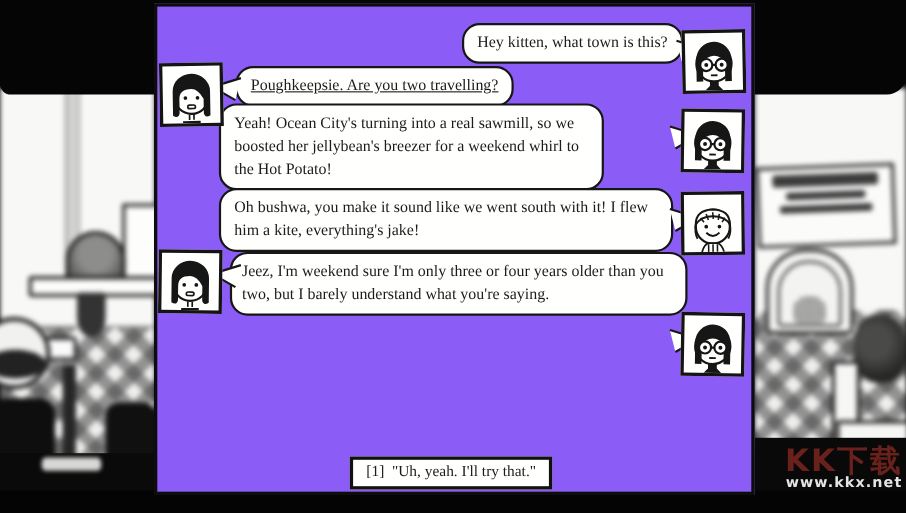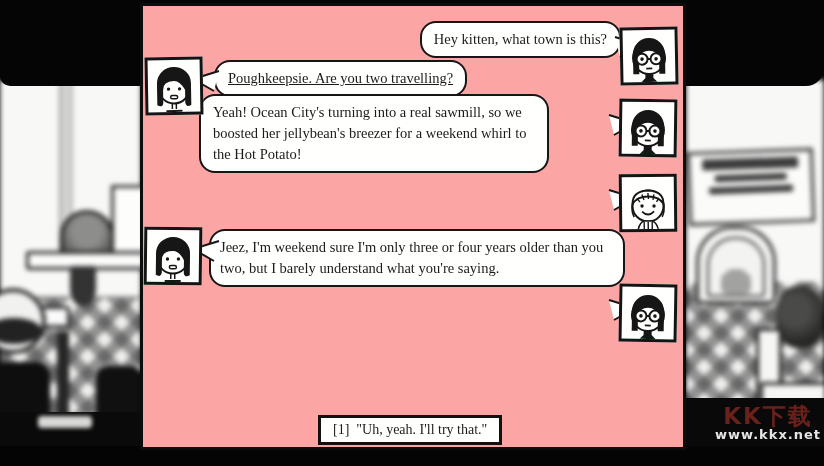--- a/index.html
+++ b/index.html
@@ -60,24 +60,24 @@
   .band-top{position:absolute;left:0;top:0;width:824px;height:86px;background:#050505;z-index:2;
             border-radius:0 0 18px 10px;}
   .band-bottom{position:absolute;left:0;top:446px;width:824px;height:20px;background:#040404;z-index:4;}
   .black-left-bottom{position:absolute;left:0;top:412px;width:141px;height:54px;background:#0a0a0a;z-index:2;}
   .black-left-bottom .table-foot{position:absolute;left:38px;top:4px;width:54px;height:12px;
                                  background:#d8d8d6;border-radius:4px;filter:blur(2px);}
   .black-right-bottom{position:absolute;left:686px;top:398px;width:138px;height:68px;background:#090909;z-index:2;}
   
   .watermark{position:absolute;right:3px;top:404px;z-index:6;text-align:center;
              font-family:"DejaVu Sans","Liberation Sans",sans-serif;line-height:1.05;}
-  .wm-logo{font-size:23px;font-weight:900;color:#6a211c;letter-spacing:2px;}
+  .wm-logo{font-size:28px;font-weight:900;color:#6a211c;letter-spacing:2px;}
   .wm-url{font-size:13px;font-weight:bold;color:#e5e5e5;letter-spacing:1px;}
   
-  .panel{position:absolute;left:140px;top:3px;width:540px;height:441px;background:#fca5a5;
+  .panel{position:absolute;left:140px;top:3px;width:540px;height:441px;background:#8b5cf6;
          border:3px solid #0d0d0d;z-index:5;}
   .bubble{position:absolute;background:#fffffe;border:2px solid #161616;border-radius:16px;
           font-size:14.5px;line-height:1.45;color:#1b1b1b;padding:6px 12px;box-sizing:border-box;
           z-index:2;}
   .nowrap{white-space:nowrap;}
   .tail{position:absolute;z-index:3;overflow:visible;}
   .portrait{position:absolute;width:52px;height:52px;background:#fffffe;border:3px solid #141414;
             z-index:4;}
   .b1{top:15px;right:62px;}
   .b2{left:71px;top:54px;text-decoration:underline;}
@@ -193,20 +193,21 @@
         <path d="M22,44 L22,48 L18,52 L34,52 L30,48 L30,44 Z" fill="#161616"></path>
         <circle cx="19" cy="29" r="5.5" fill="#fffffe" stroke="#161616" stroke-width="2"></circle>
         <circle cx="33" cy="29" r="5.5" fill="#fffffe" stroke="#161616" stroke-width="2"></circle>
         <line x1="24.5" y1="29" x2="27.5" y2="29" stroke="#161616" stroke-width="2"></line>
         <circle cx="19" cy="29" r="1.8" fill="#161616"></circle>
         <circle cx="33" cy="29" r="1.8" fill="#161616"></circle>
         <line x1="23" y1="38.5" x2="29" y2="38.5" stroke="#161616" stroke-width="1.7"></line>
       </svg>
     </div>
 
+    <div class="bubble b4">Oh bushwa, you make it sound like we went south with it! I flew him a kite, everything's jake!</div>
     <svg class="tail t4" width="28" height="28">
       <path d="M0,4 L26,12 L5,24" fill="#fffffe" stroke="#161616" stroke-width="2" stroke-linejoin="round"></path>
     </svg>
     <div class="portrait p3">
       <svg viewBox="0 0 52 52" width="52" height="52">
         <circle cx="26" cy="29" r="15.5" fill="#fffffe" stroke="#161616" stroke-width="2"></circle>
         <path d="M10.5,27 Q10.5,14 26,13.5 Q41.5,14 41.5,27 Q37,19.5 26,19.5 Q15,19.5 10.5,27 Z" fill="#fffffe" stroke="#161616" stroke-width="1.8"></path>
         <path d="M15,21 L18,25 M20,17.5 L22,23 M26,16 L26.5,22 M32,17.5 L31,23 M37,21 L34.5,25" stroke="#161616" stroke-width="1.4" fill="none"></path>
         <path d="M10.5,27 Q9,34 12,40 M41.5,27 Q43,34 40,40" stroke="#161616" stroke-width="1.6" fill="none"></path>
         <circle cx="20" cy="29" r="1.7" fill="#161616"></circle>

